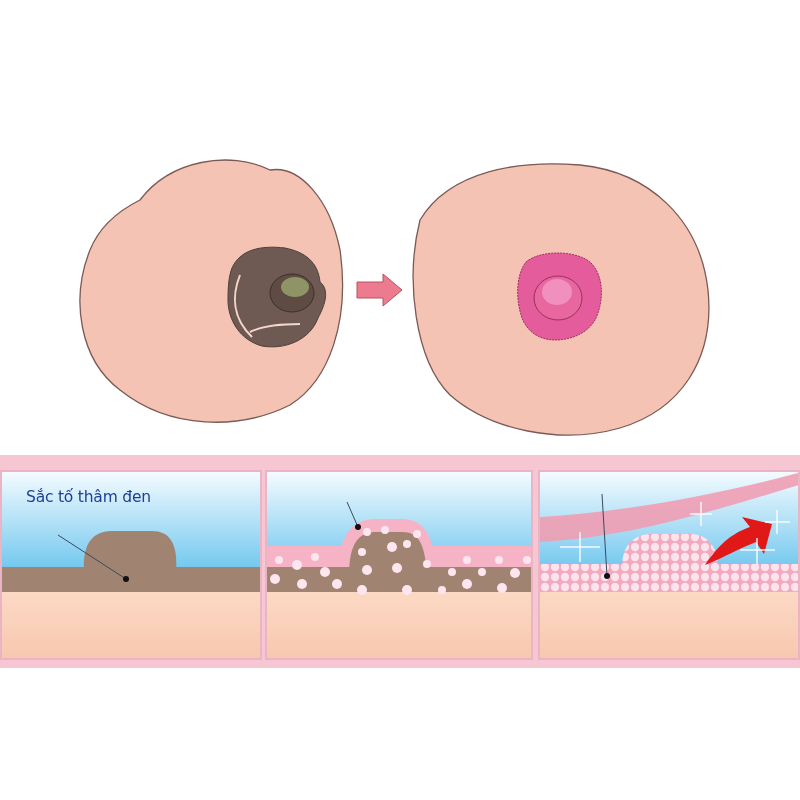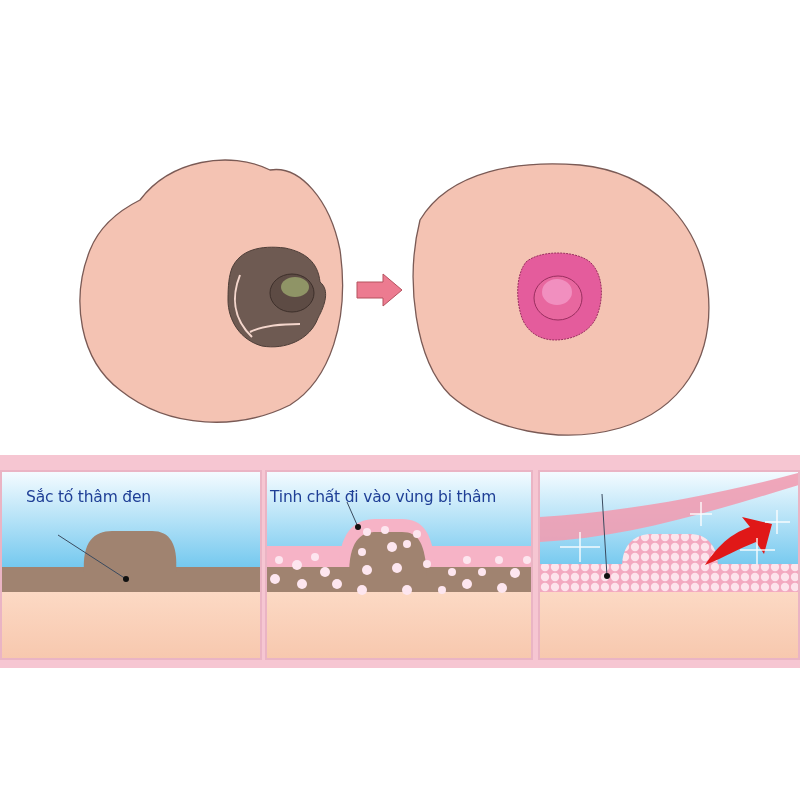--- a/index.html
+++ b/index.html
@@ -123,21 +123,20 @@
       <circle cx="232" cy="88" r="4"></circle>
         <circle cx="248" cy="101" r="5"></circle>
         <circle cx="200" cy="112" r="5"></circle>
       <circle cx="235" cy="116" r="5"></circle>
         <circle cx="175" cy="118" r="4"></circle>
         <circle cx="260" cy="88" r="4"></circle>
     </g>
     <line x1="80" y1="30" x2="91" y2="55" stroke="#3a4a5e" stroke-width="1"></line>
     <circle cx="91" cy="55" r="3" fill="#111"></circle>
   </svg>
-  <div class="label">Tinh chất đi vào vùng bị thâm</div>
 </div>
 
 <div class="panel" id="p3">
   <svg width="262" height="190" viewBox="0 0 262 190">
     <defs>
       <linearGradient id="sky3" x1="0" y1="0" x2="0" y2="1">
         <stop offset="0" stop-color="#f4fbff"></stop>
         <stop offset="1" stop-color="#6ec6ee"></stop>
       </linearGradient>
       <linearGradient id="skin3" x1="0" y1="0" x2="0" y2="1">

